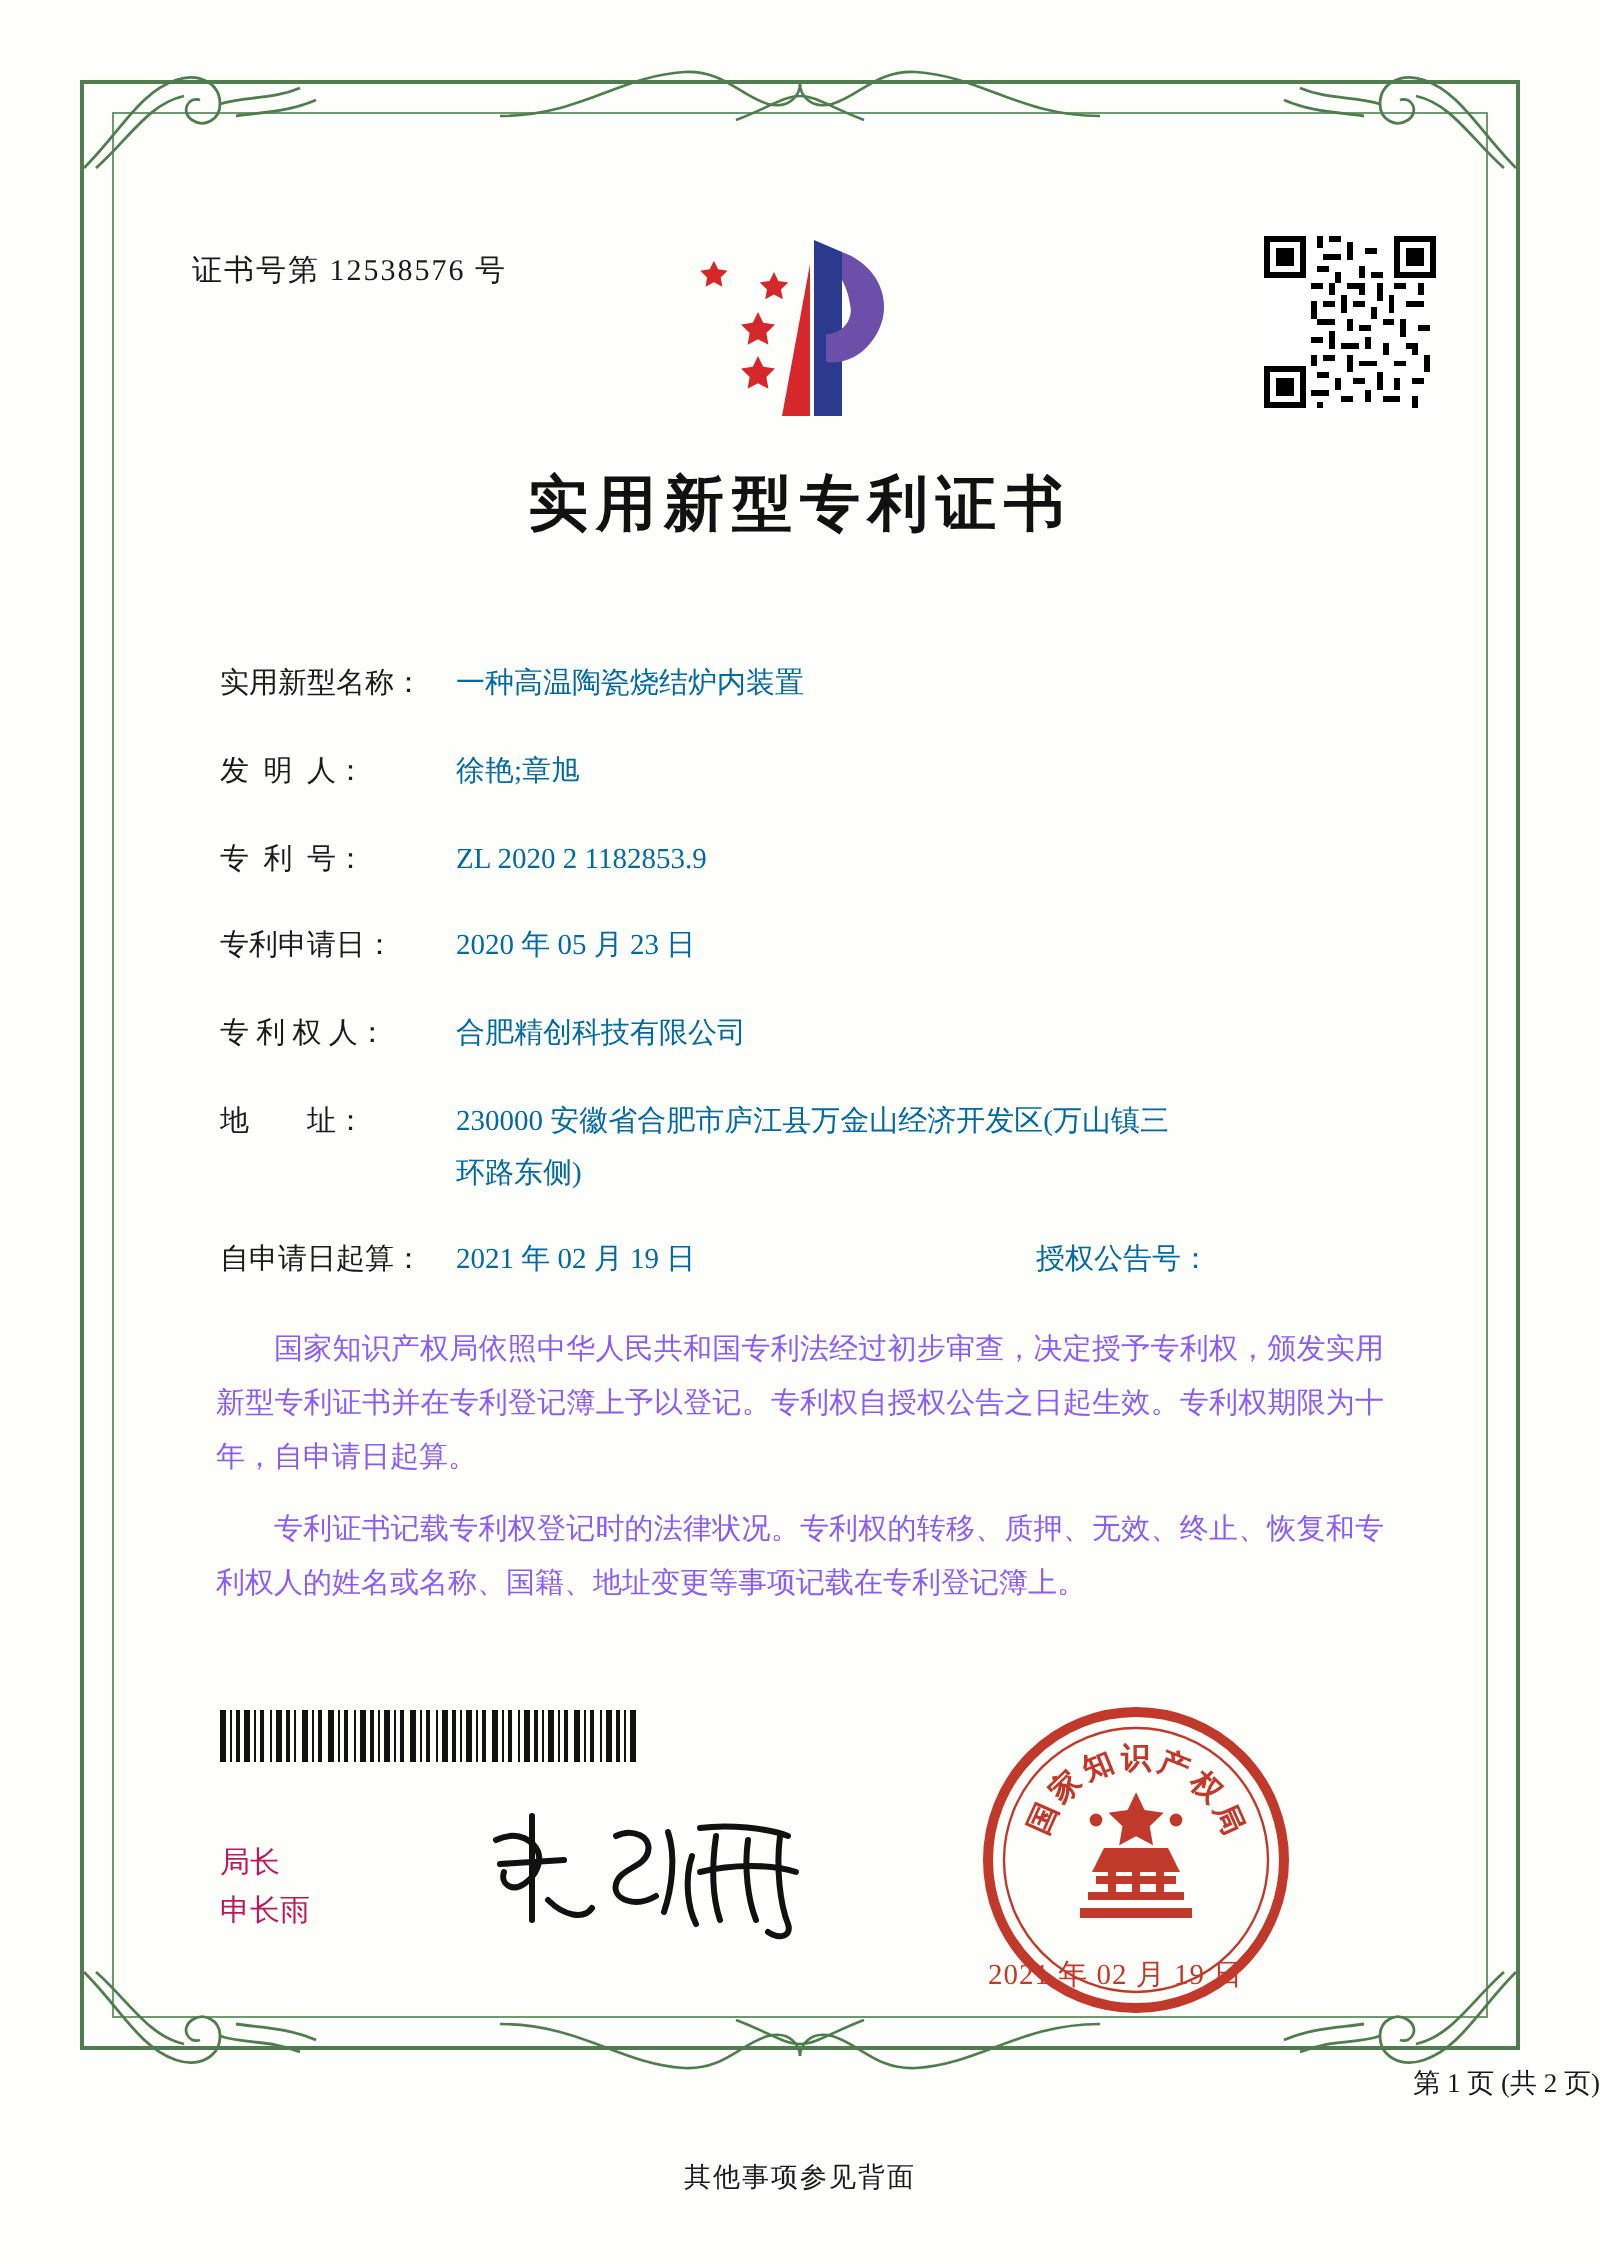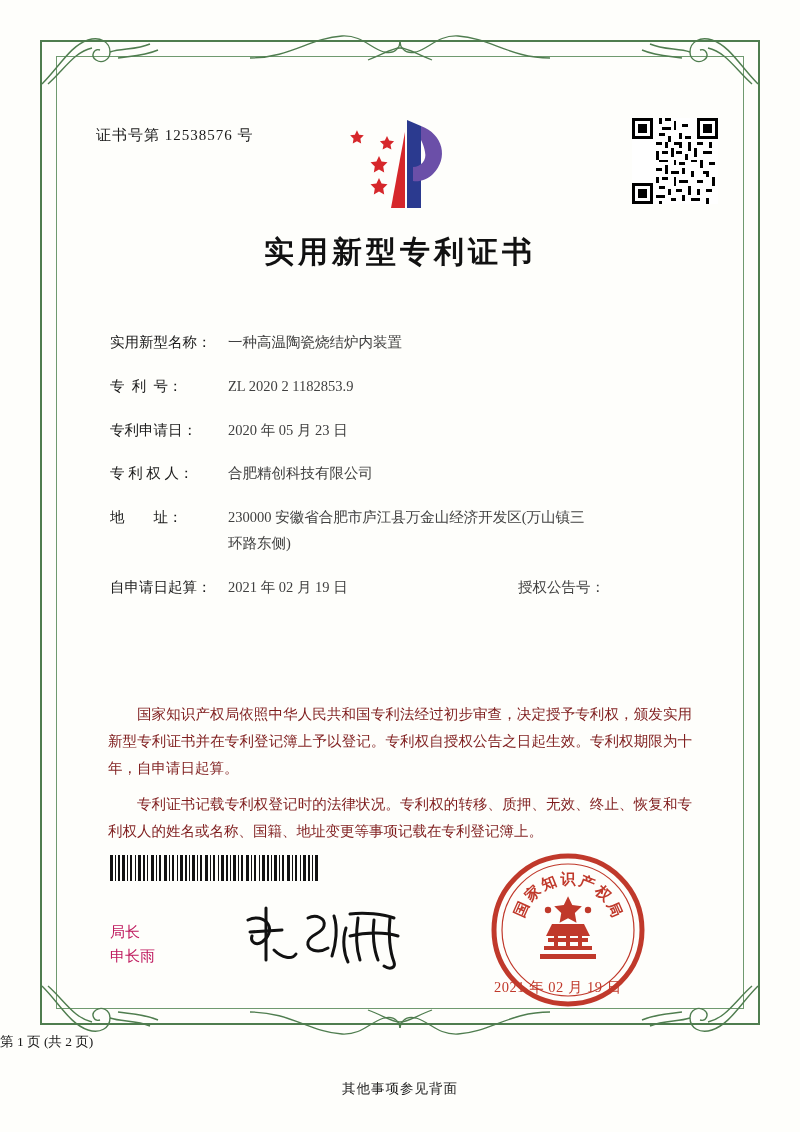--- a/index.html
+++ b/index.html
@@ -120,21 +120,21 @@
     margin-bottom: 22px;
   }
   .field-label {
     width: 118px;
     flex: 0 0 118px;
     color: #1a1a1a;
     white-space: pre;
   }
   .field-value {
     flex: 1;
-    color: #404040;
+    color: #0369a1;
   }
   .field-value .sub-line {
     display: block;
     margin-top: 4px;
     padding-left: 0px;
   }
   .inline-split {
     display: flex;
     width: 100%;
   }
@@ -144,22 +144,21 @@
 
   
   .paras {
     position: absolute;
     left: 108px;
     top: 662px;
     width: 584px;
     font-size: 14.5px;
     line-height: 1.85;
     text-align: justify;
-    color: #7f1d1d;
-    margin-top: 39px;
+    color: #8b5cf6;
   }
   .paras p {
     margin: 0 0 10px 0;
     text-indent: 2em;
   }
 
   
   .barcode {
     position: absolute;
     left: 110px;
@@ -200,21 +199,21 @@
     font-size: 14.5px;
     color: #c0392b;
     letter-spacing: 0.5px;
   }
 
   
   .page-no {
     position: absolute;
     left: 0; right: 0;
     top: 1033px;
-    text-align: left;
+    text-align: right;
     font-size: 13.5px;
     color: #1a1a1a;
   }
   .footnote {
     position: absolute;
     left: 0; right: 0;
     top: 1080px;
     text-align: center;
     font-size: 13.5px;
     color: #1a1a1a;
@@ -365,20 +364,24 @@
   </svg>
 
   <div class="doc-title">实用新型专利证书</div>
 
   <div class="fields">
     <div class="field-row">
       <div class="field-label">实用新型名称：</div>
       <div class="field-value">一种高温陶瓷烧结炉内装置</div>
     </div>
     <div class="field-row">
+      <div class="field-label">发  明  人：</div>
+      <div class="field-value">徐艳;章旭</div>
+    </div>
+    <div class="field-row">
       <div class="field-label">专  利  号：</div>
       <div class="field-value">ZL 2020 2 1182853.9</div>
     </div>
     <div class="field-row">
       <div class="field-label">专利申请日：</div>
       <div class="field-value">2020 年 05 月 23 日</div>
     </div>
     <div class="field-row">
       <div class="field-label">专 利 权 人：</div>
       <div class="field-value">合肥精创科技有限公司</div>

